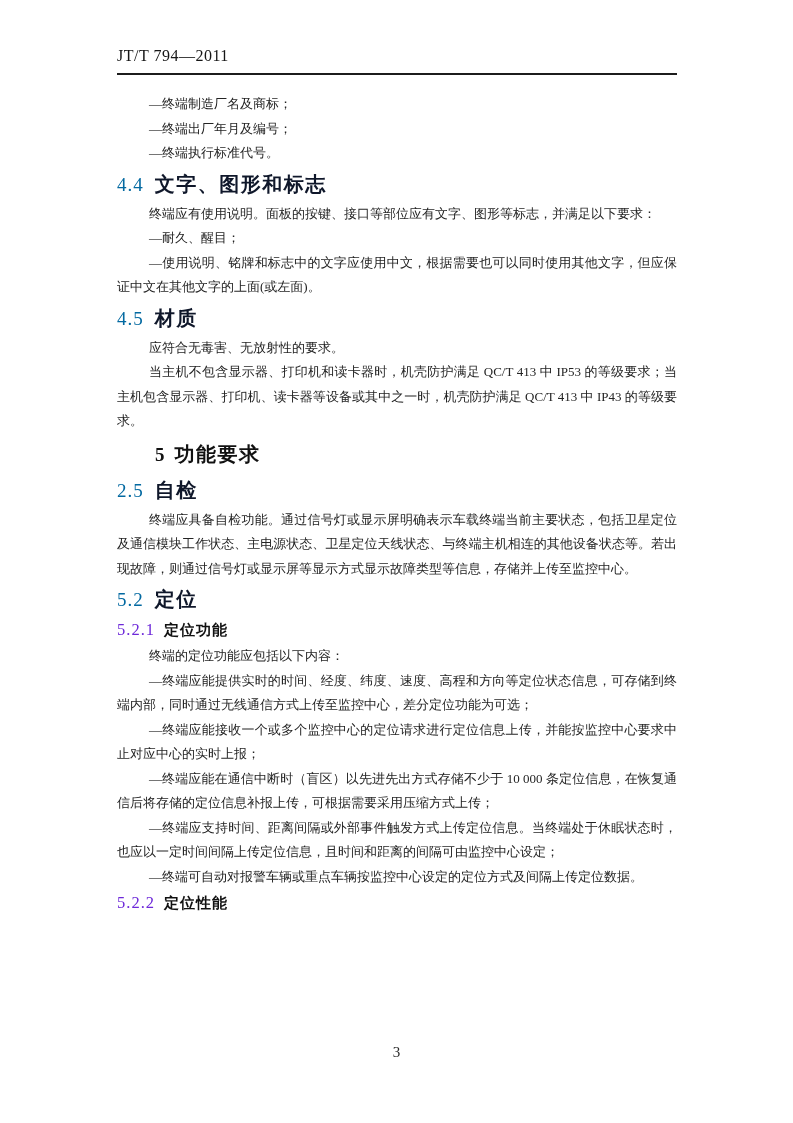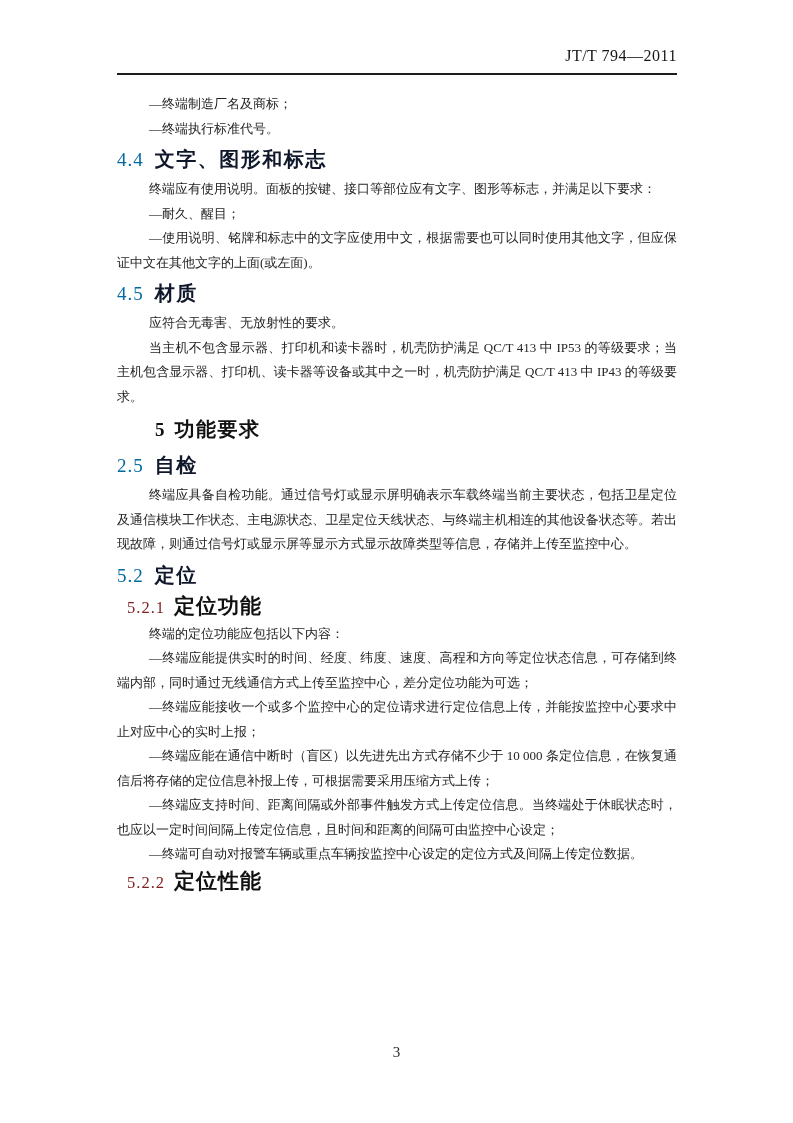--- a/index.html
+++ b/index.html
@@ -14,21 +14,21 @@
     position: relative;
     width: 793px; height: 1123px;
     background: #ffffff;
   }
   .content {
     position: absolute;
     left: 117px; top: 46px;
     width: 560px;
   }
   .doc-header {
-    text-align: right;
+    text-align: left;
     font-size: 16px;
     line-height: 20px;
     letter-spacing: 0.5px;
     padding-bottom: 7px;
     color: #161616;
   }
   .header-rule {
     border: none;
     border-top: 2.5px solid #1c1c1c;
     width: 100%;
@@ -90,27 +90,26 @@
     line-height: 26px;
     margin: 1px 0 1px 0;
     white-space: nowrap;
   }
   .sub-h .sec-num {
     font-family: "Liberation Serif", "DejaVu Serif", serif;
     font-weight: 400;
     font-size: 16.5px;
     letter-spacing: 1px;
     margin-right: 9px;
-    color: #7f1d1d;
-    margin-left: 10px;
+    color: #6d28d9;
   }
   .sub-h .sec-title {
     font-family: "Liberation Sans", "DejaVu Sans", sans-serif;
     font-weight: 700;
-    font-size: 21px;
+    font-size: 15px;
     letter-spacing: 1px;
     color: #111;
   }
   .page-footer {
     position: absolute;
     left: 0; bottom: 62px;
     width: 100%;
     text-align: center;
     font-size: 15px;
     color: #2a2a2a;
@@ -122,20 +121,21 @@
 <div class="page">
   <div class="content">
 
     <div class="doc-header">JT/T 794—2011</div>
     <hr class="header-rule">
 
     <div class="body-block">
 
       <div class="intro">
         <p class="para">—终端制造厂名及商标；</p>
+        <p class="para">—终端出厂年月及编号；</p>
         <p class="para">—终端执行标准代号。</p>
       </div>
 
       <h2 class="sec-h"><span class="sec-num">4.4</span><span class="sec-title">文字、图形和标志</span></h2>
       <p class="para">终端应有使用说明。面板的按键、接口等部位应有文字、图形等标志，并满足以下要求：</p>
       <p class="para">—耐久、醒目；</p>
       <p class="para">—使用说明、铭牌和标志中的文字应使用中文，根据需要也可以同时使用其他文字，但应保证中文在其他文字的上面(或左面)。</p>
 
       <h2 class="sec-h"><span class="sec-num">4.5</span><span class="sec-title">材质</span></h2>
       <p class="para">应符合无毒害、无放射性的要求。</p>

